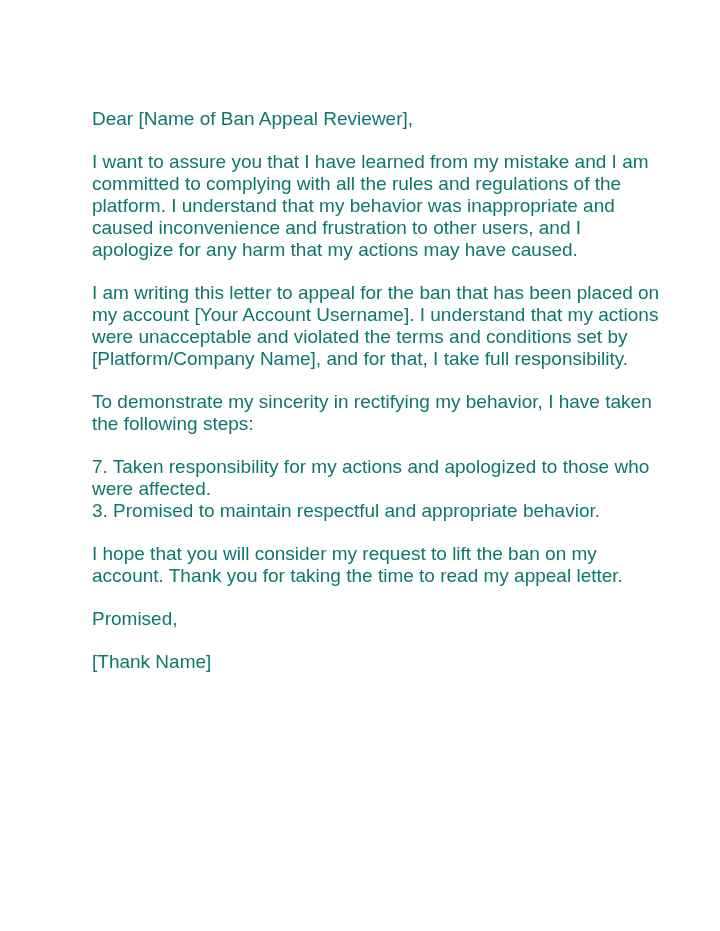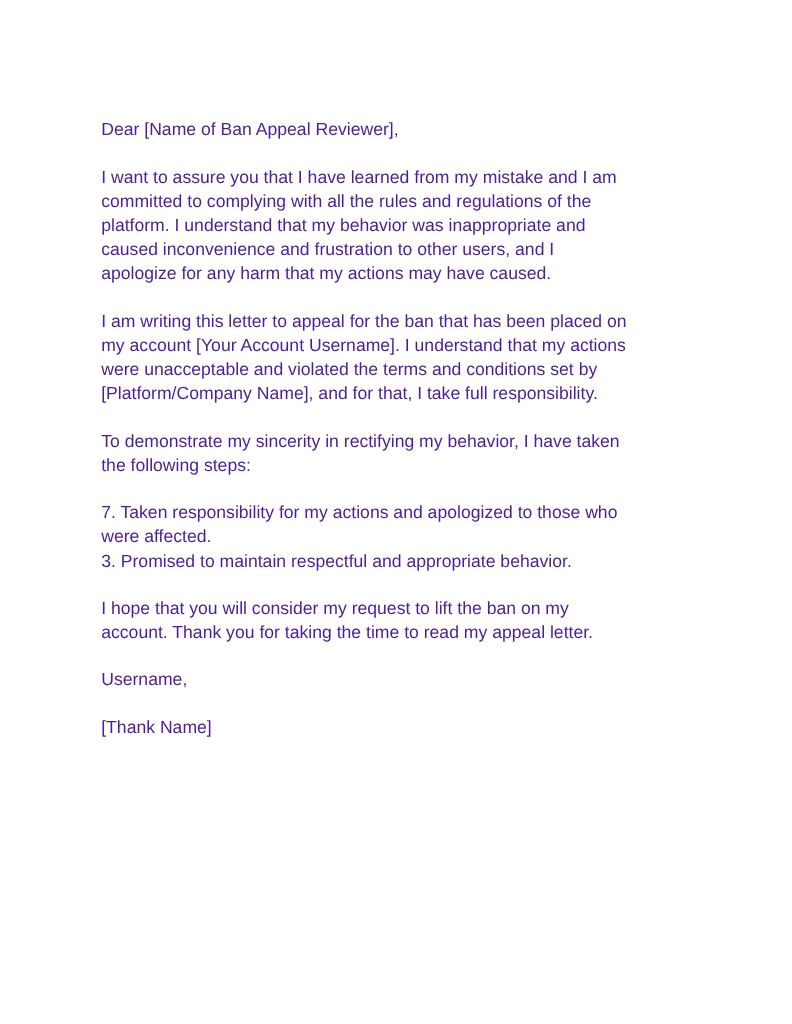--- a/index.html
+++ b/index.html
@@ -15,23 +15,23 @@
   }
   .page {
     box-sizing: border-box;
     width: 720px;
     height: 931px;
     padding: 108px 40px 0 92px;
     background: #ffffff;
   }
   .letter {
     width: 582px;
-    font-size: 16px;
+    font-size: 19px;
     line-height: 22px;
-    color: #4c1d95;
+    color: #0f766e;
     -webkit-font-smoothing: antialiased;
   }
   .letter p {
     margin: 0 0 21px 0;
     white-space: pre-line;
   }
   .steps {
     margin: 0 0 21px 0;
   }
   .steps .step {
@@ -67,18 +67,18 @@
 
     <div class="steps">
       <div class="step">7. Taken responsibility for my actions and apologized to those who
 were affected.</div>
       <div class="step">3. Promised to maintain respectful and appropriate behavior.</div>
     </div>
 
     <p>I hope that you will consider my request to lift the ban on my
 account. Thank you for taking the time to read my appeal letter.</p>
 
-    <p class="closing">Username,</p>
+    <p class="closing">Promised,</p>
 
     <p class="signature">[Thank Name]</p>
 
   </div>
 </div>
 
 </body></html>

